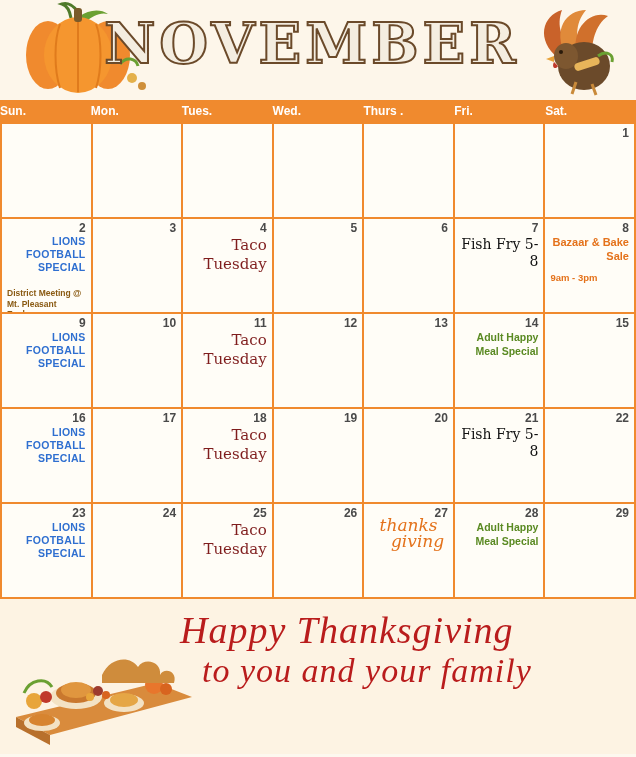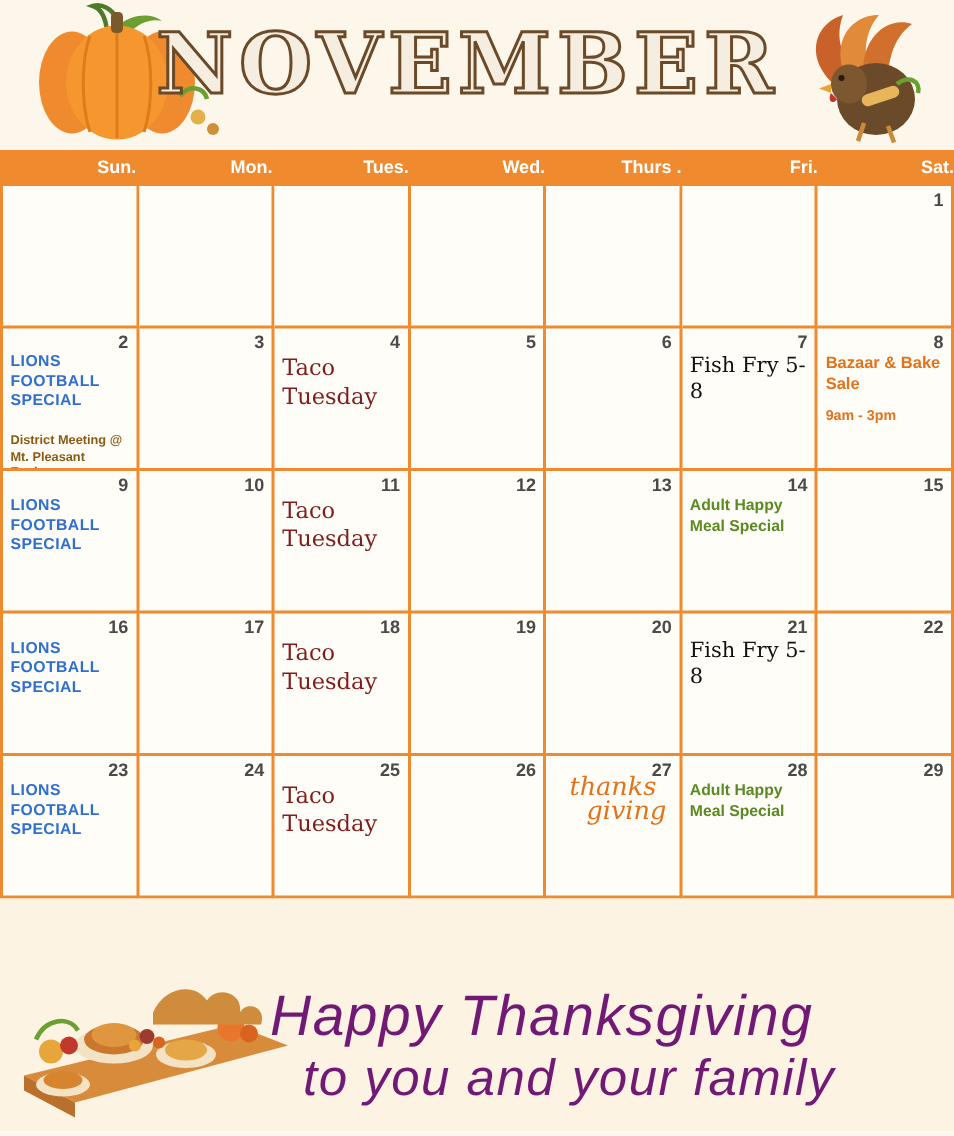--- a/index.html
+++ b/index.html
@@ -52,21 +52,21 @@
   .dow-row {
     display: grid;
     grid-template-columns: repeat(7, 1fr);
     background: #f08a2e;
     height: 22px;
   }
   .dow {
     color: #ffffff;
     font-size: 12px;
     font-weight: bold;
-    text-align: right;
+    text-align: left;
     line-height: 22px;
     font-family: "Liberation Sans", sans-serif;
   }
 
   
   .cal {
     display: grid;
     grid-template-columns: repeat(7, 1fr);
     grid-auto-rows: 1fr;
     border-left: 2px solid #f08a2e;
@@ -86,21 +86,21 @@
   .daynum {
     position: absolute;
     top: 2px; right: 5px;
     font-size: 12px;
     font-weight: bold;
     color: #4a4a4a;
     font-family: "Liberation Sans", sans-serif;
   }
   .ev {
     margin-top: 14px;
-    text-align: left;
+    text-align: right;
     line-height: 1.25;
   }
   .ev-first { margin-top: 13px; }
   .ev-lions {
     color: #2f6fd0;
     font-size: 10.5px;
     font-weight: bold;
     letter-spacing: .3px;
   }
   .ev-sub {
@@ -167,24 +167,23 @@
   }
   .footer-art {
     position: absolute;
     left: 6px; top: 6px;
     width: 190px; height: 145px;
   }
   .footer-text {
     position: absolute;
     left: 180px; top: 12px;
     right: 6px;
-    color: #701a75;
-    font-family: Liberation Sans, sans-serif;
+    color: #b91c1c;
+    font-family: Liberation Serif, serif;
     font-style: italic;
-    margin-top: 48px;
   }
   .footer-l1 {
     font-size: 38px;
     letter-spacing: 1px;
     line-height: 1.05;
   }
   .footer-l2 {
     font-size: 34px;
     letter-spacing: 1px;
     line-height: 1.2;

